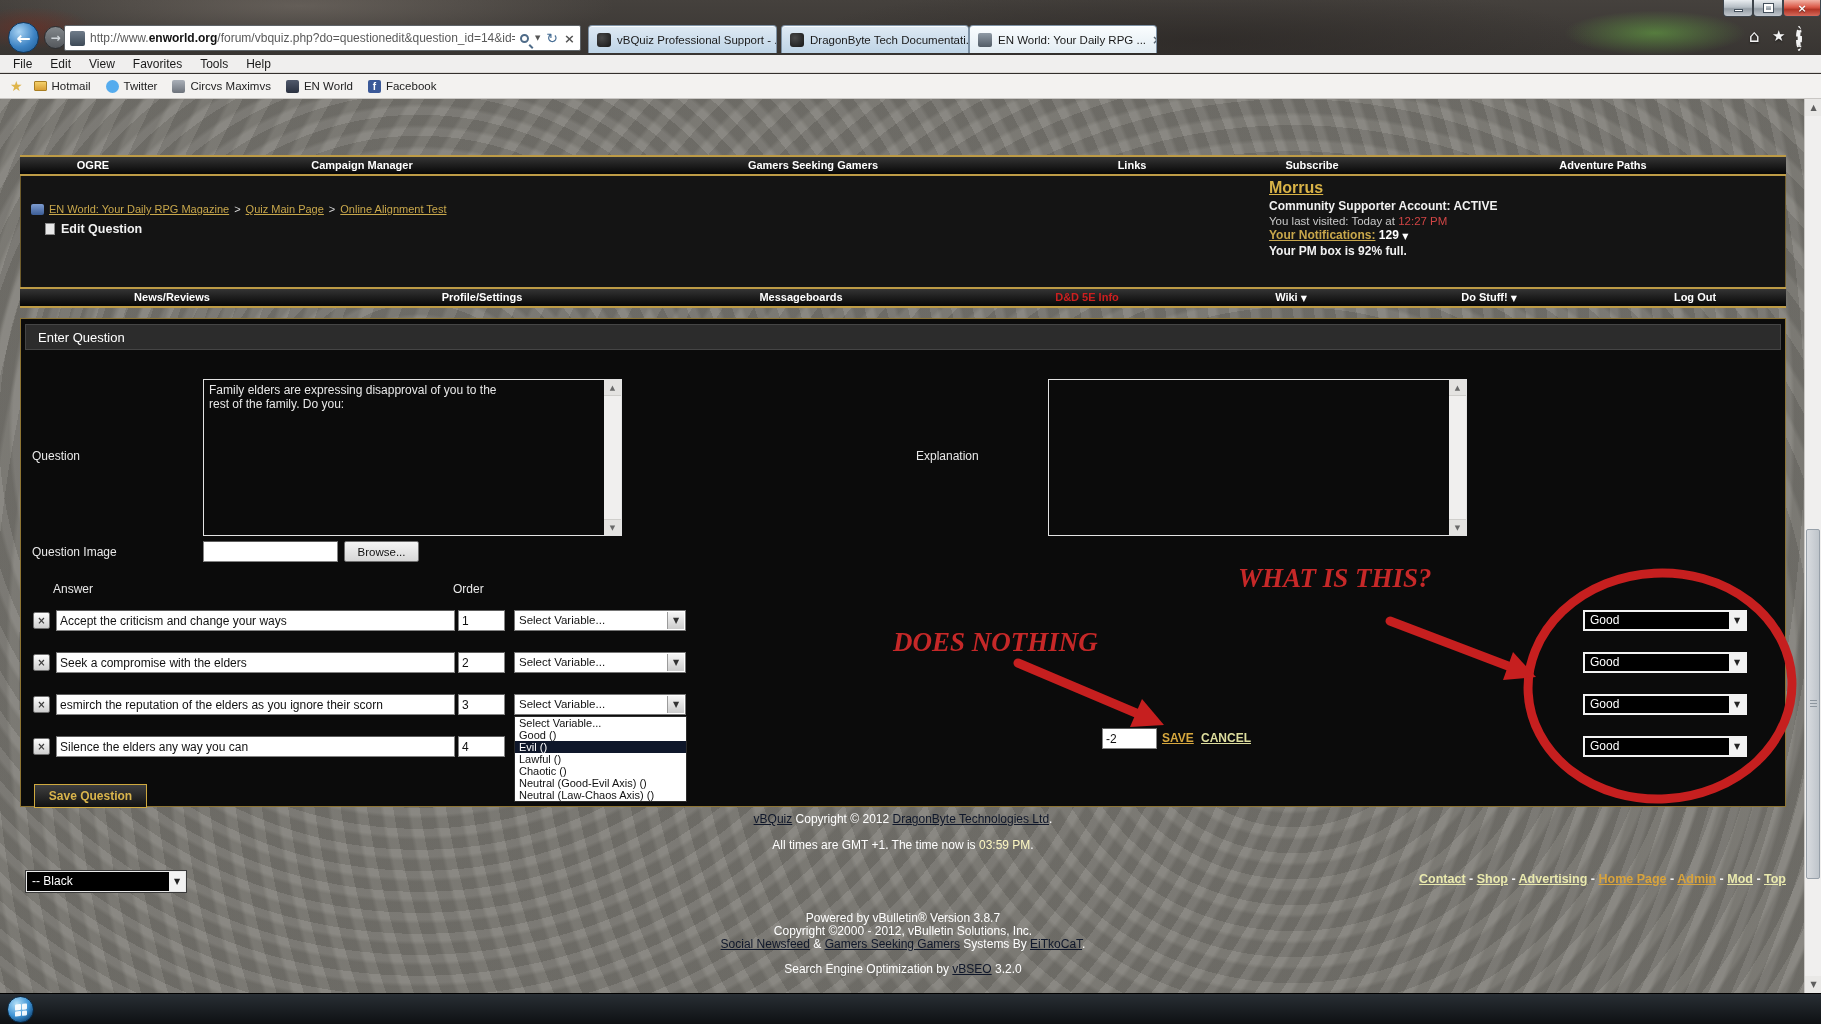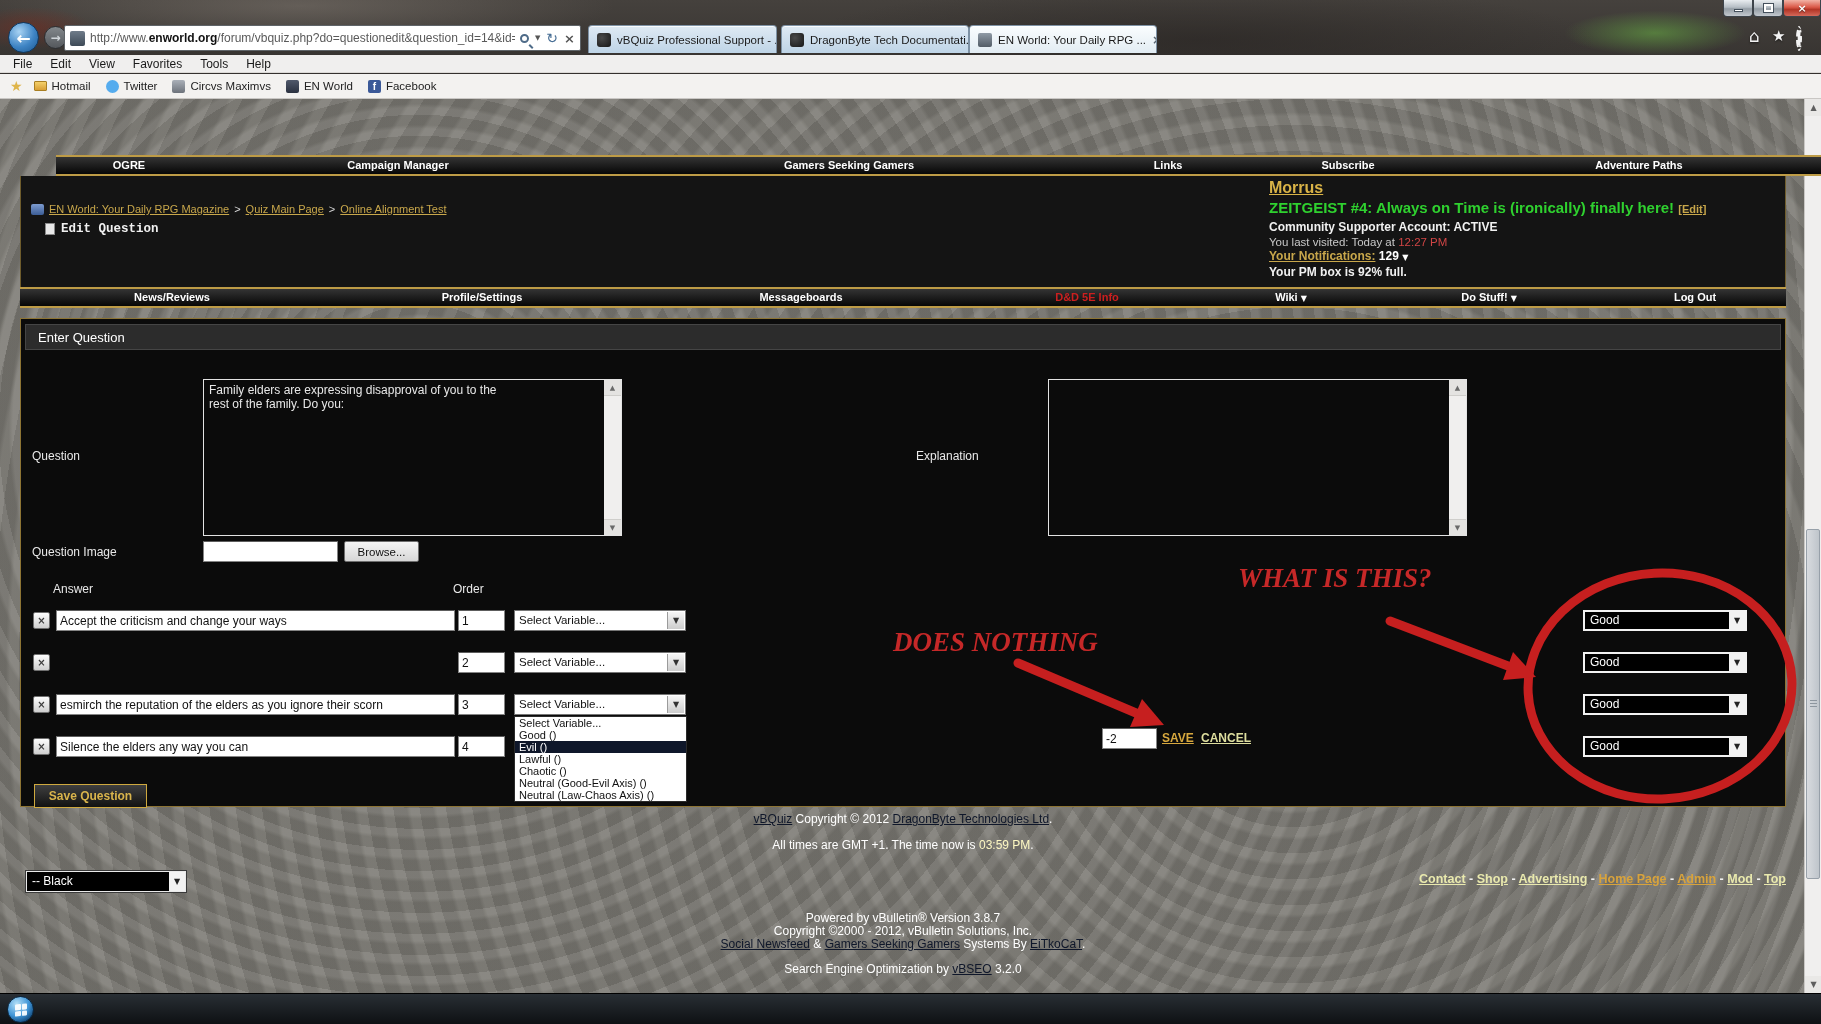--- a/index.html
+++ b/index.html
@@ -77,32 +77,32 @@
   .vsb .thumb{position:absolute;left:1px;top:430px;width:14px;height:350px;background:linear-gradient(90deg,#d8dbdf,#bfc5cb);
     border:1px solid #97a0a9;border-radius:2px;}
   .vsb .grip{position:absolute;left:3px;top:170px;width:7px;height:1px;background:#8d969f;box-shadow:0 3px 0 #8d969f,0 6px 0 #8d969f;}
 
   
   .goldbar{position:absolute;left:20px;width:1766px;height:21px;
     border-top:2px solid #bd9b46;border-bottom:2px solid #bd9b46;
     background:linear-gradient(#343434,#060606);}
   .goldbar .it{position:absolute;top:2px;transform:translateX(-50%);font-size:11px;font-weight:bold;color:#fff;white-space:nowrap;}
   .goldbar .it .cdn{font-size:8px;margin-left:3px;}
-  .nav1{top:155px;margin-left:36px;} .nav2{top:287px;}
+  .nav1{top:155px;} .nav2{top:287px;}
   .it.red{color:#cc1f1f;}
 
   .headerblock{position:absolute;left:20px;top:176px;width:1766px;height:111px;background:#141414;
     border-left:1px solid #6e5c2c;border-right:1px solid #6e5c2c;}
   .crumbs{position:absolute;left:10px;top:27px;display:flex;align-items:center;gap:5px;font-size:11px;white-space:nowrap;}
   .crumb-ico{width:13px;height:11px;background:linear-gradient(#7d9cd0,#3c5d96);border-radius:2px;}
   .goldlink{color:#c8a74b;text-decoration:underline;}
   .crumb-sep{color:#d8d8d8;}
   .pgtitle{position:absolute;left:24px;top:46px;display:flex;align-items:center;gap:6px;}
   .page-ico{width:10px;height:12px;background:#e9e9e9;border:1px solid #8a8a8a;}
-  .pgtitle b{font-size:12.5px;color:#f0f0f0;font-family:Liberation Mono, monospace;}
+  .pgtitle b{font-size:12.5px;color:#f0f0f0;}
   .userpanel{position:absolute;left:1248px;top:0px;width:516px;}
   .u1{font-size:16px;font-weight:bold;line-height:20px;margin-top:2px;}
   .u1 a{color:#d9b347;text-decoration:underline;}
   .u2{font-size:15px;font-weight:bold;color:#2fd12f;line-height:19px;white-space:nowrap;}
   .u2 .edit{font-size:11px;}
   .u3{font-size:12px;font-weight:bold;color:#f1f1f1;line-height:16px;}
   .u4{font-size:11.5px;color:#c9c9c9;line-height:14px;}
   .u4 .time{color:#d04545;}
   .u5{font-size:12px;line-height:15px;color:#fff;}
   .u5 a{color:#c8a74b;font-weight:bold;text-decoration:underline;}
@@ -280,21 +280,20 @@
       <a class="goldlink">Quiz Main Page</a>
       <span class="crumb-sep">&gt;</span>
       <a class="goldlink">Online Alignment Test</a>
     </div>
     <div class="pgtitle">
       <span class="page-ico"></span>
       <b>Edit Question</b>
     </div>
     <div class="userpanel">
       <div class="u1"><a>Morrus</a></div>
-      <div class="u2"><span>ZEITGEIST #4: Always on Time is (ironically) finally here!</span> <a class="goldlink edit">[Edit]</a></div>
       <div class="u3">Community Supporter Account: ACTIVE</div>
       <div class="u4"><span>You last visited: Today at </span><span class="time">12:27 PM</span></div>
       <div class="u5"><a>Your Notifications:</a> <b>129</b> <span class="car sym">▼</span></div>
       <div class="u6">Your PM box is 92% full.</div>
     </div>
   </div>
 
   <div class="goldbar nav2">
     <span class="it" style="left:152px;">News/Reviews</span>
     <span class="it" style="left:462px;">Profile/Settings</span>
@@ -342,20 +341,21 @@
     <div class="fakesel" style="left:493px;top:291px;width:172px;">
       <span class="txt">Select Variable...</span>
       <span class="arr sym">▼</span>
     </div>
     <div class="darksel" style="left:1562px;top:291px;width:164px;">
       <span class="txt">Good</span>
       <span class="arr sym">▼</span>
     </div>
 
     <div class="xbtn sym" style="left:12px;top:335px;">×</div>
+    <input class="tinput" style="left: 35px; top: 333px; width: 399px;" value="Seek a compromise with the elders">
     <input class="tinput" style="left: 437px; top: 333px; width: 47px;" value="2">
     <div class="fakesel" style="left:493px;top:333px;width:172px;">
       <span class="txt">Select Variable...</span>
       <span class="arr sym">▼</span>
     </div>
     <div class="darksel" style="left:1562px;top:333px;width:164px;">
       <span class="txt">Good</span>
       <span class="arr sym">▼</span>
     </div>
 

